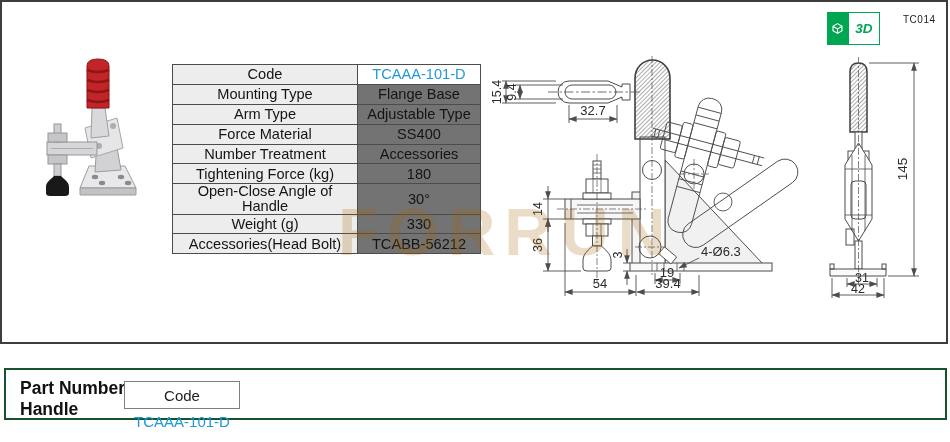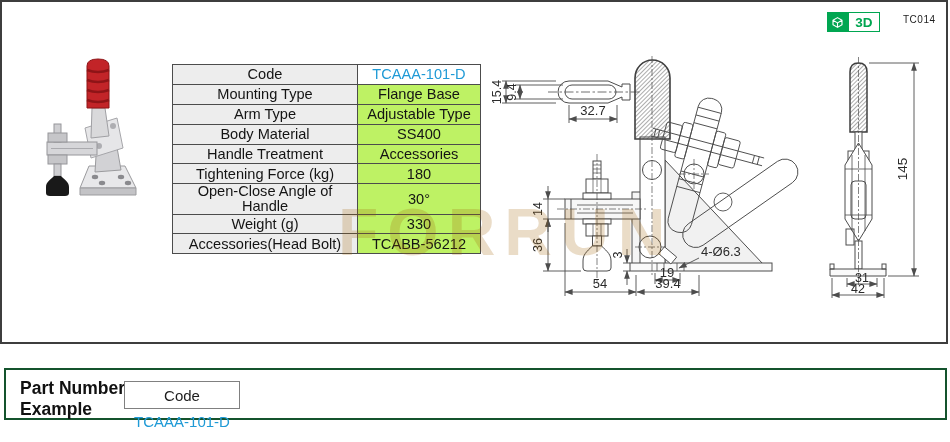--- a/index.html
+++ b/index.html
@@ -1,38 +1,38 @@
 <!DOCTYPE html>
 <html><head>
 <meta charset="utf-8">
 <style>
   * { margin:0; padding:0; box-sizing:border-box; }
   html,body { width:950px; height:442px; background:#fff; font-family:"Liberation Sans", sans-serif; position:relative; overflow:hidden; }
   .main-panel { position:absolute; left:0; top:0; width:948px; height:344px; border:2px solid #3e3e3e; background:#fff; }
   .bottom-panel { position:absolute; left:4px; top:368px; width:943px; height:52px; border:2px solid #14532d; background:#fff; }
 
   
-  .badge { position:absolute; left:825px; top:10px; height:20px; display:flex; align-items:stretch; z-index:6; cursor:pointer; }
+  .badge { position:absolute; left:825px; top:10px; height:33px; display:flex; align-items:stretch; z-index:6; cursor:pointer;font-style:italic; }
   .badge-icon { width:21px; background:#00a651; display:flex; align-items:center; justify-content:center; }
   .badge-text { width:32px; border:1.5px solid #00a651; background:#fff; color:#00a651; font-weight:bold; font-size:13.5px; display:flex; align-items:center; justify-content:center; }
   .product-code { position:absolute; left:901px; top:12px; font-size:10px; color:#1d1d1d; z-index:6; letter-spacing:0.5px; }
 
   
   .photo { position:absolute; left:35px; top:50px; width:110px; height:160px; z-index:1; }
   .dwg { position:absolute; z-index:1; }
   .dwg-top  { left:488px; top:55px;  width:165px; height:95px; }
   .dwg-front{ left:525px; top:40px;  width:285px; height:270px; }
   .dwg-side { left:820px; top:45px;  width:130px; height:270px; }
   .dwg text { font-family:"Liberation Sans", sans-serif; fill:#2b2b2b; }
 
   
   .spec-table { position:absolute; left:170px; top:62px; border-collapse:collapse; z-index:2; }
   .spec-table td { border:1px solid #4c4c4c; height:19.9px; font-size:14.6px; text-align:center; color:#141414; padding:0 5px; line-height:1; }
   .spec-table td.lbl { width:185px; background:#ededed; }
-  .spec-table td.val { width:123px; background:#bef264; }
+  .spec-table td.val { width:123px; background:#737373; }
   .spec-table tr.code-row td.val { background:#ffffff; color:#1f9ad6; cursor:pointer; }
 
   
   .watermark { position:absolute; left:336px; top:192px; z-index:5; font-size:66px; font-weight:bold; letter-spacing:9px; color:#a16207; opacity:0.22; pointer-events:none; white-space:nowrap; }
 
   
   .pn-title { position:absolute; left:14px; top:8px; font-size:17.5px; font-weight:bold; color:#111; line-height:21px; }
   .code-box { position:absolute; left:118px; top:11px; width:116px; height:28px; border:1.5px solid #808080; background:#fff; font-size:15px; color:#1d1d1d; display:flex; align-items:center; justify-content:center; }
   .code-example { position:absolute; left:118px; top:43px; width:116px; text-align:center; font-size:15px; color:#1f9ad6; cursor:pointer; }
 </style>
@@ -82,25 +82,25 @@
     </tr>
     <tr>
       <td class="lbl">Mounting Type</td>
       <td class="val">Flange Base</td>
     </tr>
     <tr>
       <td class="lbl">Arm Type</td>
       <td class="val">Adjustable Type</td>
     </tr>
     <tr>
-      <td class="lbl">Body Material</td>
+      <td class="lbl">Force Material</td>
       <td class="val">SS400</td>
     </tr>
     <tr>
-      <td class="lbl">Handle Treatment</td>
+      <td class="lbl">Number Treatment</td>
       <td class="val">Accessories</td>
     </tr>
     <tr>
       <td class="lbl">Tightening Force (kg)</td>
       <td class="val">180</td>
     </tr>
     <tr>
       <td class="lbl">Open-Close  Angle of Handle</td>
       <td class="val">30°</td>
     </tr>
@@ -300,17 +300,17 @@
     <text x="40" y="235" text-anchor="middle" font-size="12.5">31</text>
     <text x="36" y="246" text-anchor="middle" font-size="12.5">42</text>
   </svg>
 
   <div class="watermark">FORRUN</div>
 </div>
 
 <div class="bottom-panel">
   <div class="pn-title">
     <div>Part Number</div>
-    <div>Example</div>
+    <div>Handle</div>
   </div>
   <div class="code-box">Code</div>
   <div class="code-example">TCAAA-101-D</div>
 </div>
 
 </body></html>

